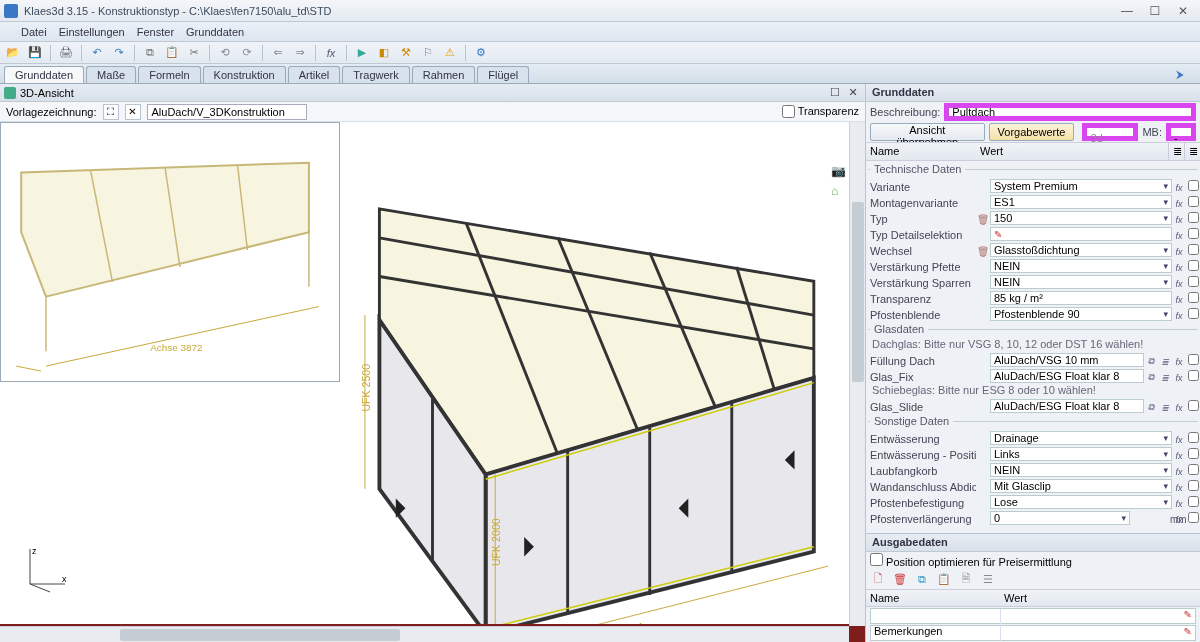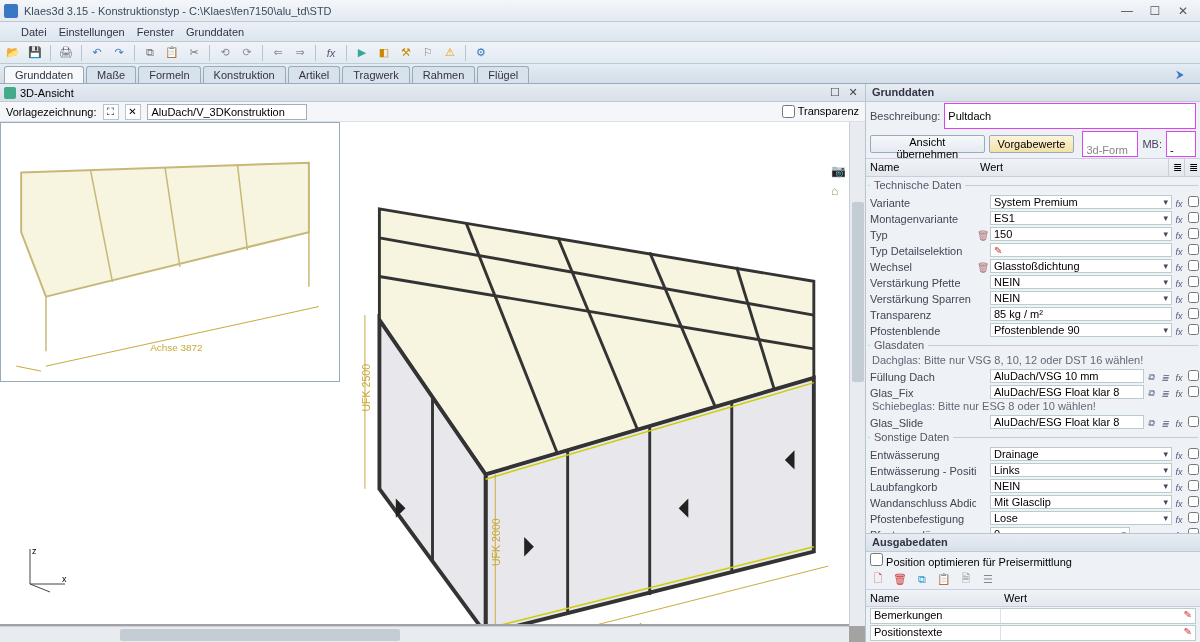--- a/index.html
+++ b/index.html
@@ -16,21 +16,21 @@
 .toolbar { height: 22px; background: linear-gradient(#f0f4f8,#e2eaf2); display: flex; align-items: center; padding: 0 4px; gap: 4px; border-bottom: 1px solid #c0c8d0; }
 .toolbar .tbtn { width: 18px; height: 18px; border-radius: 2px; display: flex; align-items: center; justify-content: center; font-size: 11px; }
 .toolbar .sep { width: 1px; height: 16px; background: #b8c4d0; margin: 0 2px; }
 
 .tabstrip { height: 20px; background: linear-gradient(#e4ecf4,#d4dee8); display: flex; align-items: flex-end; padding: 0 4px; border-bottom: 1px solid #9ab; font-size: 11px; }
 .tabstrip .tab { padding: 2px 10px; margin-right: 2px; border: 1px solid #9ab; border-bottom: none; border-radius: 3px 3px 0 0; background: #d8e2ec; color: #334; cursor: default; }
 .tabstrip .tab.active { background: #f6f8fa; font-weight: 500; }
 
 .workspace { display: flex; height: calc(642px - 22px - 20px - 22px - 20px); }
 
-.canvas-area { flex: 1; position: relative; background: #a3a3a3; overflow: hidden; }
+.canvas-area { flex: 1; position: relative; background: #7f1d1d; overflow: hidden; }
 .panel-3d { position: absolute; top: 0; left: 0; right: 0; bottom: 0; }
 .panel-3d .hdr { height: 18px; background: linear-gradient(#e6ecf3,#d8e0ea); display: flex; align-items: center; padding: 0 4px; font-size: 11px; border-bottom: 1px solid #c0c8d0; }
 .panel-3d .hdr .icon { width: 12px; height: 12px; background: #4a8; border-radius: 2px; margin-right: 4px; }
 .panel-3d .hdr .spacer { flex: 1; }
 .panel-3d .hdr .hbtn { width: 16px; height: 14px; margin-left: 2px; display: flex; align-items: center; justify-content: center; font-size: 11px; color: #444; border: 1px solid transparent; }
 .panel-3d .opts { height: 20px; display: flex; align-items: center; padding: 0 6px; gap: 6px; background: #f4f6f9; border-bottom: 1px solid #d8e0e8; font-size: 11px; }
 .panel-3d .opts .spacer { flex: 1; }
 .panel-3d .opts input[type=checkbox] { vertical-align: middle; }
 .panel-3d .opts .sbtn { width: 16px; height: 16px; border: 1px solid #b8c4d0; background: #fff; font-size: 10px; display: flex; align-items: center; justify-content: center; }
 .panel-3d .opts .combo { border: 1px solid #aab; background: #fff; padding: 1px 4px; min-width: 160px; }
@@ -41,21 +41,21 @@
 .scrollbar-h .thumb { position: absolute; top: 2px; height: 12px; left: 120px; width: 280px; background: #c4ccd4; border-radius: 2px; }
 .scrollbar-v { position: absolute; top: 38px; right: 0; bottom: 16px; width: 16px; background: #e8ecf0; border-left: 1px solid #ccd; }
 .scrollbar-v .thumb { position: absolute; left: 2px; width: 12px; top: 80px; height: 180px; background: #c4ccd4; border-radius: 2px; }
 .vp-icons { position: absolute; top: 42px; right: 20px; display: flex; flex-direction: column; gap: 6px; }
 .vp-icons div { width: 14px; height: 14px; font-size: 12px; color: #7a6; }
 
 .prop-panel { width: 335px; background: #eef2f6; border-left: 1px solid #b8c4d0; display: flex; flex-direction: column; overflow: hidden; }
 .prop-panel .ghdr { height: 18px; background: linear-gradient(#e8edf3,#d8e0ea); padding: 2px 6px; font-weight: bold; font-size: 11px; color: #334; border-bottom: 1px solid #c0c8d0; }
 .prop-panel .row { display: flex; align-items: center; padding: 1px 4px; gap: 4px; }
 .prop-panel .lbl { min-width: 64px; font-size: 11px; color: #445; }
-.prop-panel .fld { flex: 1; height: 16px; border: 1px solid #d946ef; background: #fff; padding: 12px 3px; font-size: 11px; }
+.prop-panel .fld { flex: 1; height: 16px; border: 5px solid #d946ef; background: #fff; padding: 4px 3px; font-size: 11px; }
 .prop-panel .btn { height: 18px; padding: 0 8px; border: 1px solid #9ab; background: linear-gradient(#f6f8fa,#e4eaf0); font-size: 11px; border-radius: 2px; }
 .prop-panel .colhdr { display: flex; background: linear-gradient(#f0f3f7,#e2e8ee); border-top: 1px solid #ccd; border-bottom: 1px solid #ccd; font-size: 11px; }
 .prop-panel .colhdr div { padding: 2px 4px; }
 .prop-panel .colhdr .icbtn { width: 16px; border-left: 1px solid #ccd; text-align: center; }
 .grp-caption { font-size: 11px; color: #556; padding: 2px 4px; position: relative; }
 .grp-caption::before { content: ""; position: absolute; left: 2px; right: 2px; top: 8px; height: 1px; background: #c4ccd4; z-index: 0; }
 .grp-caption span { background: #eef2f6; padding: 0 4px; position: relative; z-index: 1; }
 .hint { font-size: 11px; color: #667; padding: 1px 6px; }
 .proprow { display: flex; align-items: flex-end; height: 16px; font-size: 11px; }
 .proprow .pn { width: 110px; padding-left: 4px; color: #445; white-space: nowrap; overflow: hidden; }
@@ -65,21 +65,21 @@
 .proprow .fx { width: 14px; text-align: center; color: #557; font-size: 9px; font-style: italic; }
 .proprow .ck { width: 14px; text-align: center; }
 .proprow .ck input { width: 11px; height: 11px; }
 .proprow .un { width: 20px; font-size: 10px; color: #556; text-align: right; padding-right: 2px; padding-left: 40px; }
 .pencil { color: #c33; font-size: 10px; }
 
 .output-section { border-top: 1px solid #b8c4d0; }
 .output-section .toolbar2 { display: flex; gap: 6px; padding: 2px 4px; }
 .output-section .toolbar2 div { width: 16px; height: 16px; font-size: 11px; display: flex; align-items: center; justify-content: center; }
 .outrow { display: flex; border: 1px solid #bcc; background: #fff; margin: 1px 4px; height: 16px; font-size: 11px; }
-.outrow .on { width: 130px; padding: 0 3px; border-right: 1px solid #dde; }
+.outrow .on { width: 130px; padding: 16px 3px; border-right: 1px solid #dde; }
 .outrow .ov { flex: 1; padding: 0 3px; display: flex; }
 .outrow .ov .pencil { margin-left: auto; }
 </style>
 </head>
 <body>
 
 <div class="titlebar">
   <div class="icon"></div>
   <div class="title">Klaes3d 3.15 - Konstruktionstyp  -  C:\Klaes\fen7150\alu_td\STD</div>
   <div class="winbtn">—</div>

